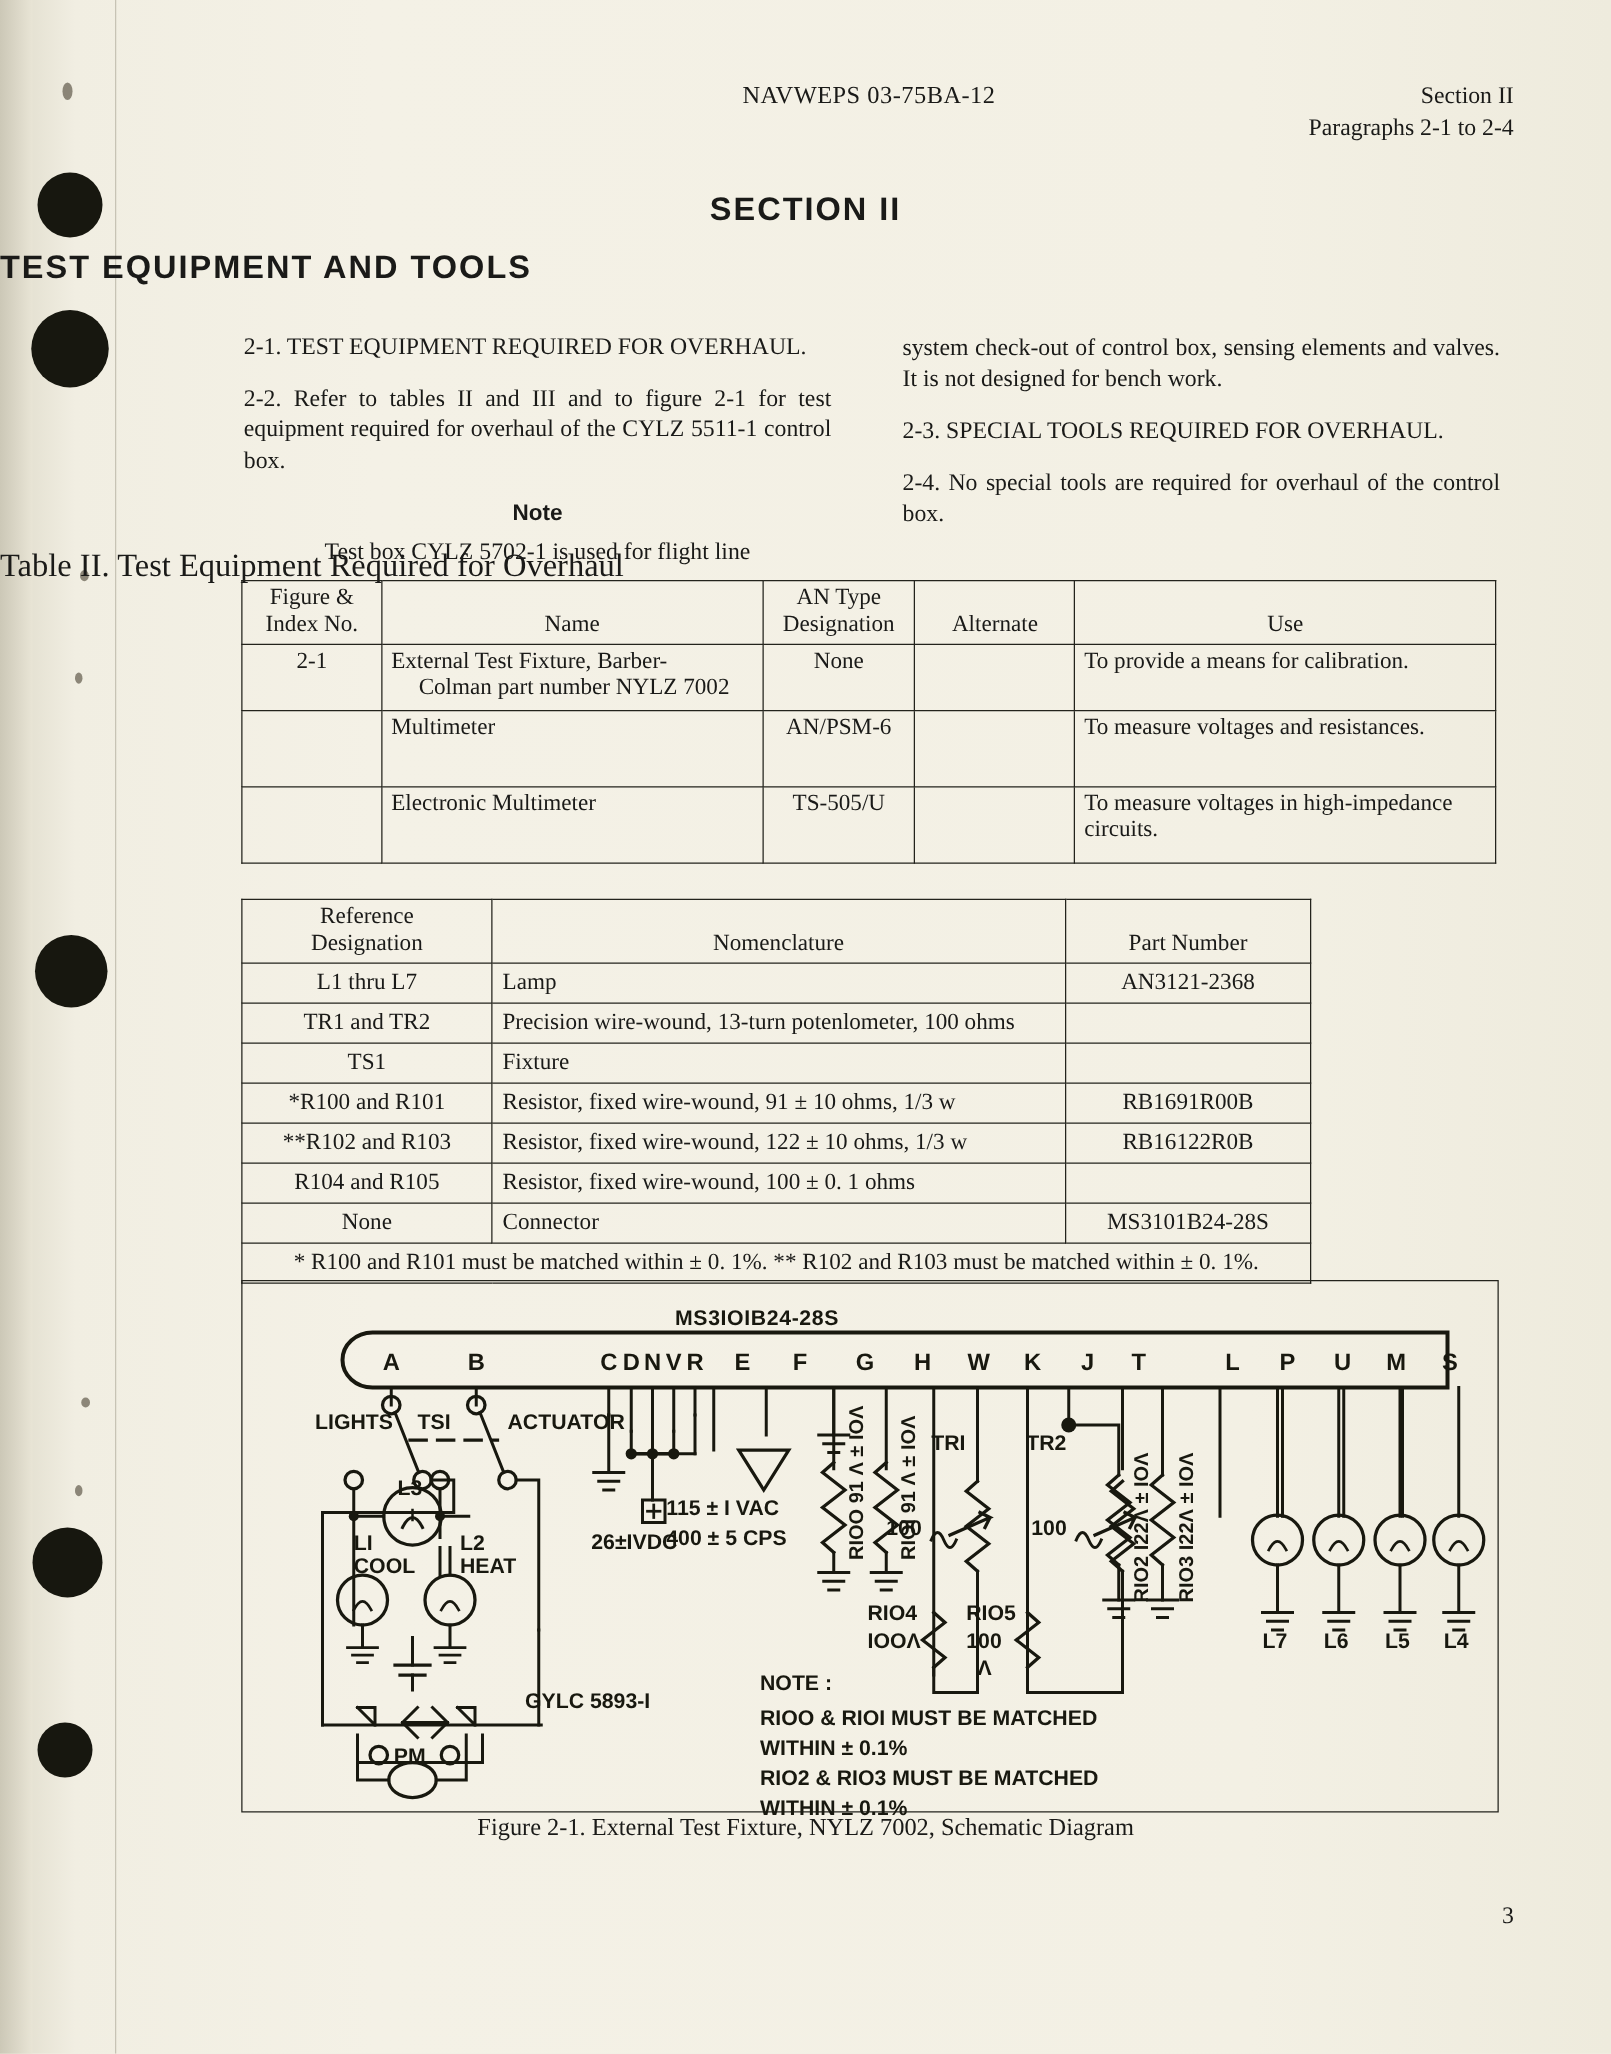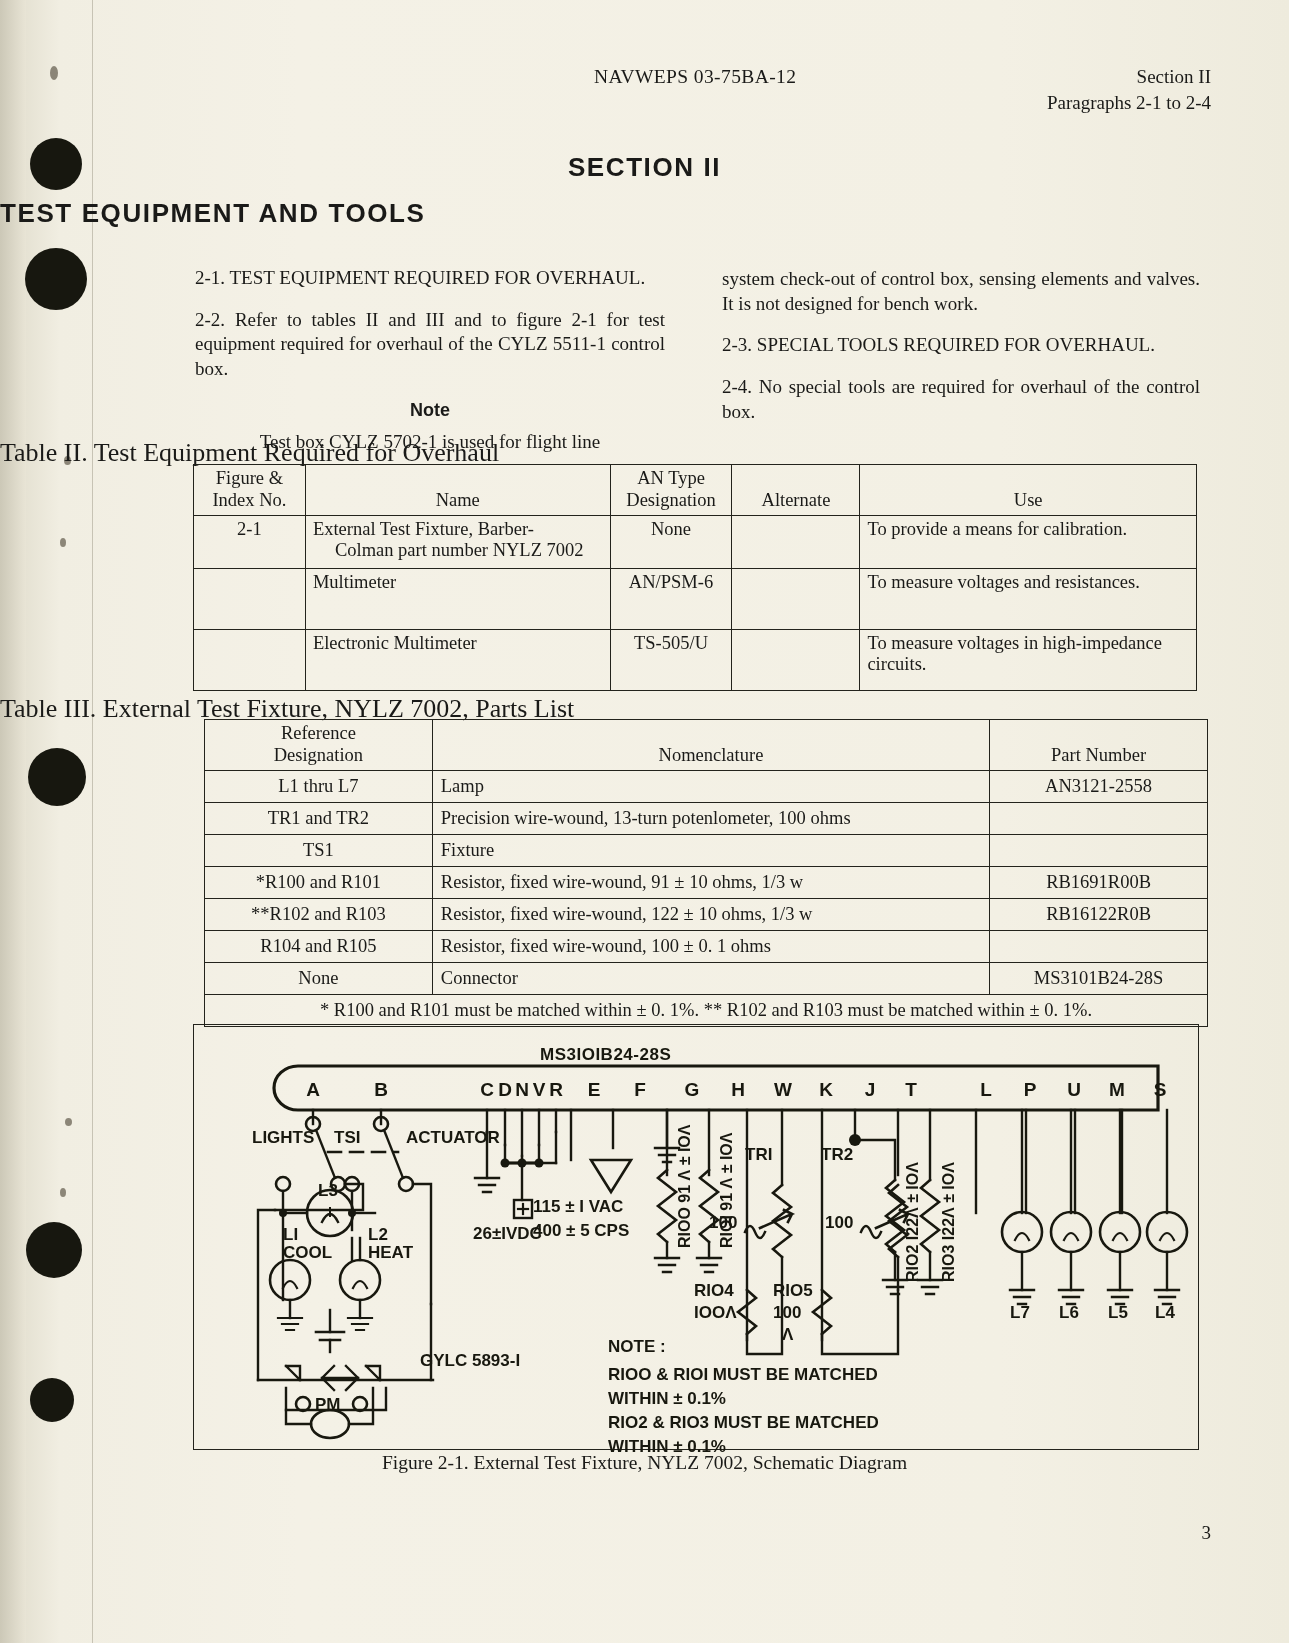--- a/index.html
+++ b/index.html
@@ -73,21 +73,21 @@
     border:1.6px solid #23231c;
     padding:3px 7px;
     vertical-align:top;
     font-weight:normal;
   }
   table.doc .ctr { text-align:center; }
   table.doc .hd { text-align:center; vertical-align:middle; line-height:1.18; }
 
   #table2 { left:193px; top:464px; width:1004px; }
   #table2 .r1 td { height:46px; }
-  #table3 { left:204px; top:719px; width:1004px;border-radius:14px; }
+  #table3 { left:193px; top:719px; width:856px;border-radius:14px; }
   #table3 td { padding:5px 8px; }
   .indent2 { display:block; padding-left:22px; }
 
   
   .figbox {
     position:absolute; left:193px; top:1024px; width:1004px; height:424px;
     border:1.8px solid #23231c;
     background:transparent;
   }
   .fig-cap {
@@ -193,21 +193,20 @@
     <tr>
       <td class="ctr"></td>
       <td style="height:54px;">Electronic Multimeter</td>
       <td class="ctr">TS-505/U</td>
       <td></td>
       <td>To measure voltages in high-impedance circuits.</td>
     </tr>
   </tbody>
     </table>
 
-  <div class="tbl-cap" style="top:694px;">Table III.  External Test Fixture, NYLZ 7002,  Parts List</div>
   <table class="doc" id="table3">
     <colgroup>
         <col style="width:228px">
         <col style="width:558px">
         <col style="width:218px">
       </colgroup>
     <tbody>
         <tr>
       <th class="hd">
         <span>Reference</span><br>
@@ -216,21 +215,21 @@
       <th class="hd" style="vertical-align:bottom;">
         <span>Nomenclature</span>
       </th>
       <th class="hd" style="vertical-align:bottom;">
         <span>Part Number</span>
       </th>
     </tr>
     <tr>
       <td class="ctr">L1 thru L7</td>
       <td>Lamp</td>
-      <td class="ctr">AN3121-2558</td>
+      <td class="ctr">AN3121-2368</td>
     </tr>
     <tr>
       <td class="ctr">TR1 and TR2</td>
       <td>Precision wire-wound,  13-turn potenlometer,  100 ohms</td>
       <td class="ctr"></td>
     </tr>
     <tr>
       <td class="ctr">TS1</td>
       <td>Fixture</td>
       <td class="ctr"></td>

